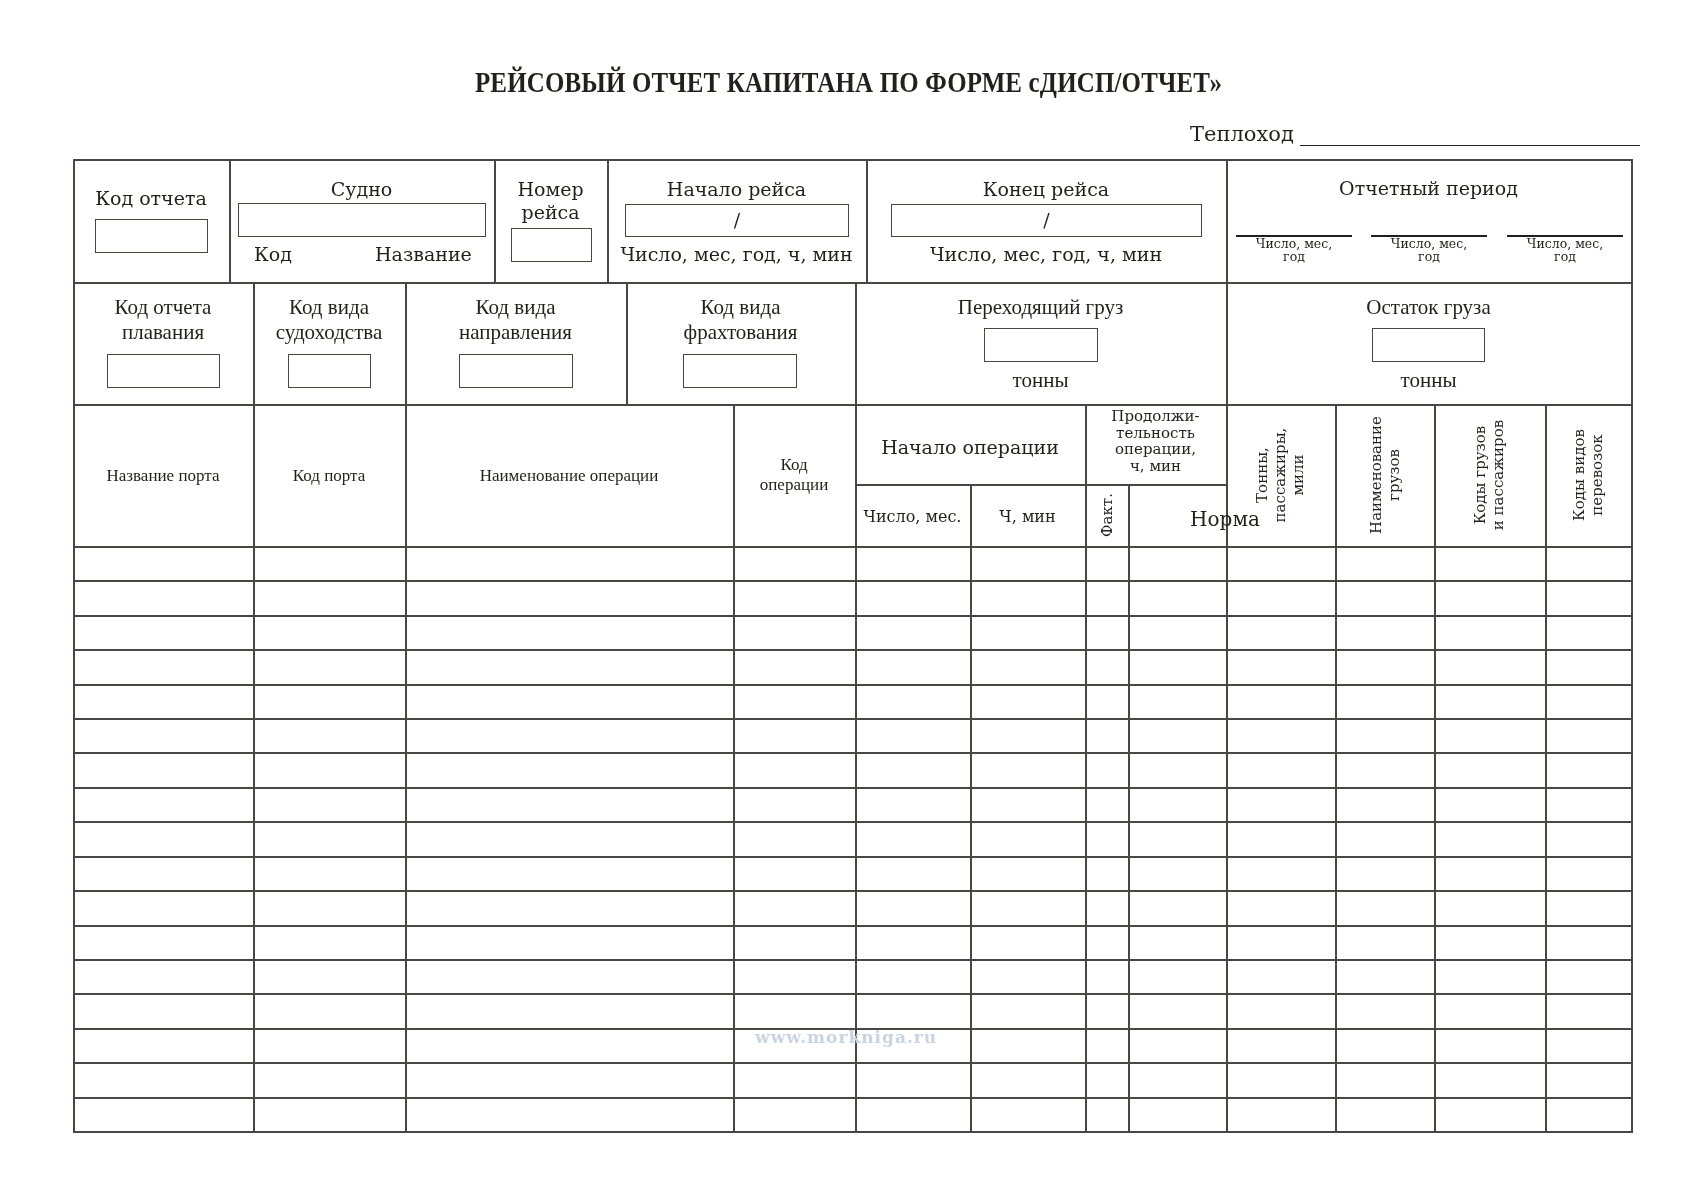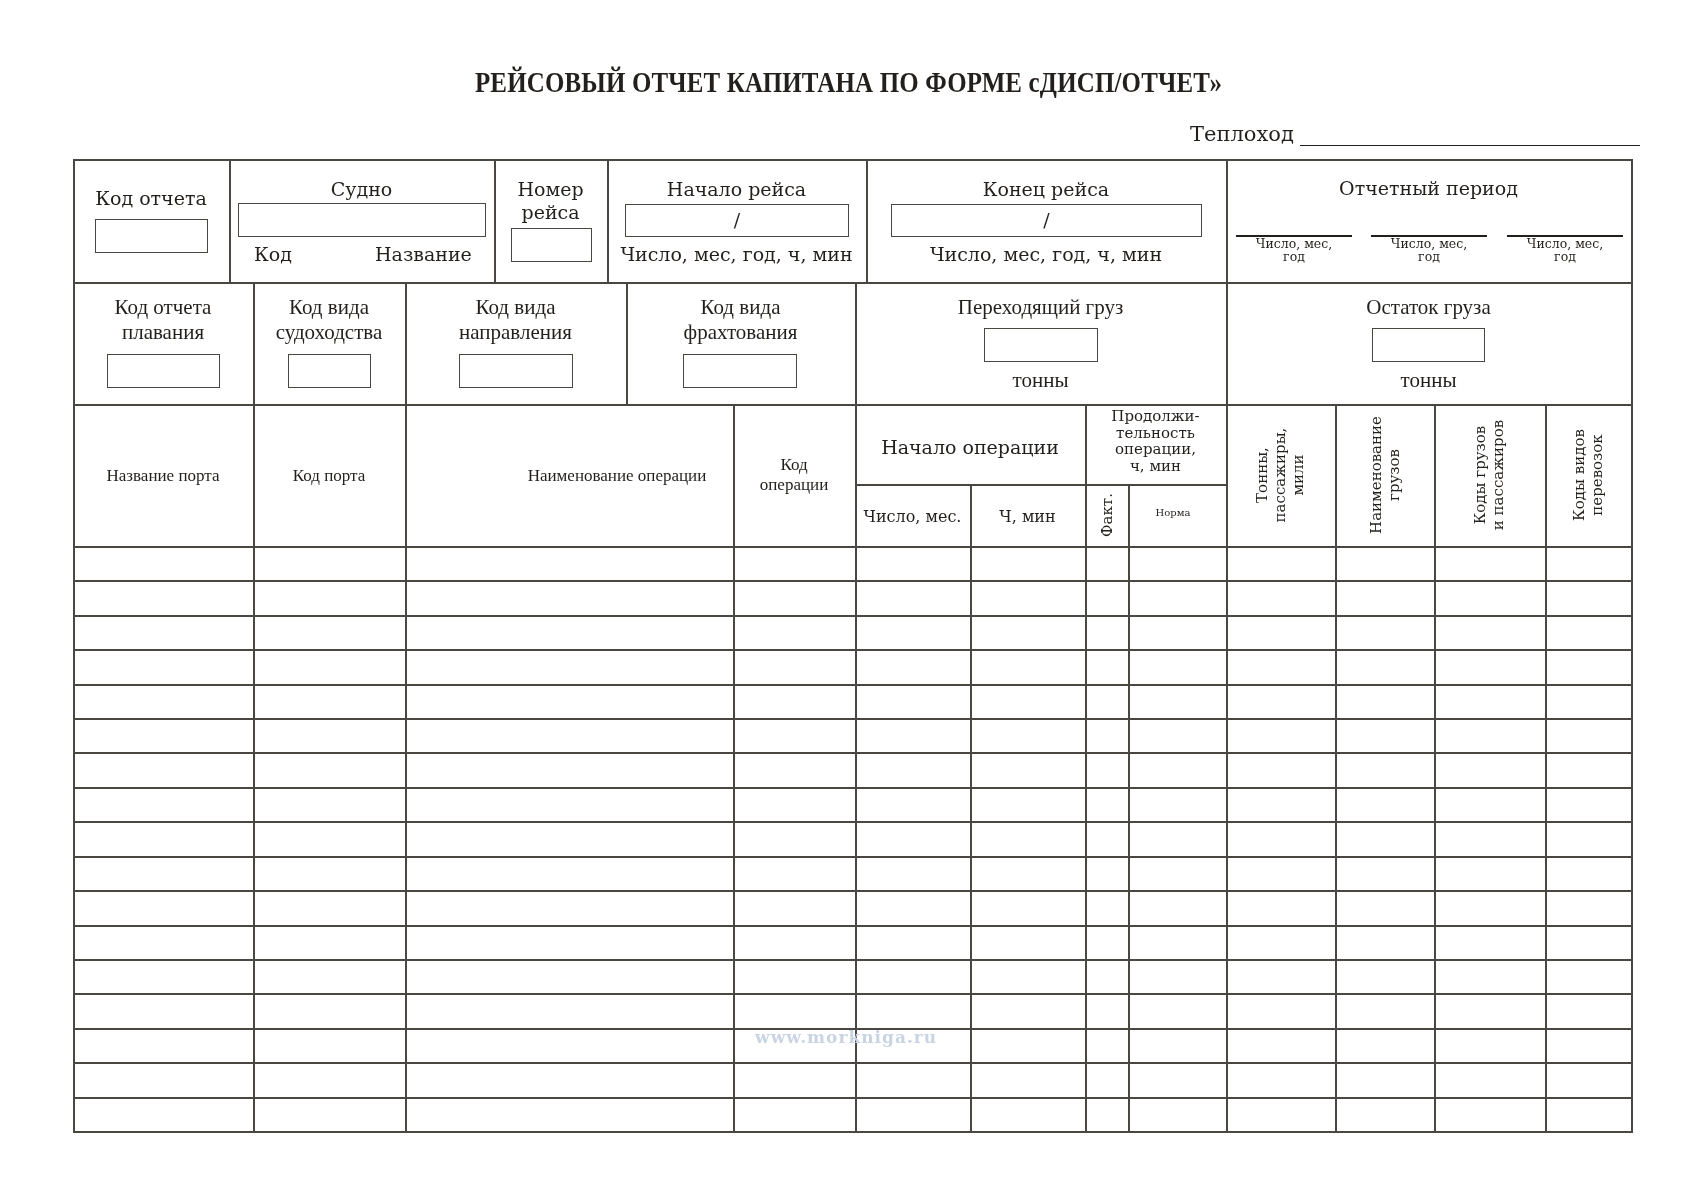--- a/index.html
+++ b/index.html
@@ -153,38 +153,38 @@
 <div class="lbl cond" style="left:855px;width:371px;top:295px;">Переходящий груз</div>
 <div class="box" style="left:984px;top:328px;width:114px;height:34px;"></div>
 <div class="lbl cond" style="left:855px;width:371px;top:368px;">тонны</div>
 
 <div class="lbl cond" style="left:1226px;width:405px;top:295px;">Остаток груза</div>
 <div class="box" style="left:1372px;top:328px;width:113px;height:34px;"></div>
 <div class="lbl cond" style="left:1226px;width:405px;top:368px;">тонны</div>
 
 <div class="lbl f16" style="left:73px;width:180px;top:466px;font-size:17px;">Название порта</div>
 <div class="lbl f16" style="left:253px;width:152px;top:466px;font-size:17px;">Код порта</div>
-<div class="lbl f16" style="left:405px;width:328px;top:466px;font-size:17px;padding-left:48px;">Наименование операции</div>
+<div class="lbl f16" style="left:405px;width:328px;top:466px;font-size:17px;">Наименование операции</div>
 <div class="lbl f16" style="left:733px;width:122px;top:455px;font-size:17px;">
     <div>Код</div>
     <div>операции</div>
   </div>
 <div class="lbl f14" style="left:855px;width:230px;top:436px;font-size:19px;">Начало операции</div>
 <div class="lbl f14" style="left:855px;width:115px;top:507px;font-size:16px;">Число, мес.</div>
 <div class="lbl f14" style="left:970px;width:115px;top:507px;font-size:16px;">Ч, мин</div>
 <div class="lbl f14" style="left:1085px;width:141px;top:408px;font-size:15px;line-height:1.1;">
   <div>Продолжи-</div>
     <div>тельность</div>
     <div>операции,</div>
     <div>ч, мин</div>
 </div>
 <div class="vert" style="left:1085px;top:484px;width:43px;height:62px;">
     <span>Факт.</span>
   </div>
-<div class="lbl f14" style="left:1124px;width:98px;top:507px;font-size:10px;">Норма</div>
+<div class="lbl f14" style="left:1176px;width:98px;top:507px;font-size:20px;">Норма</div>
 <div class="vert" style="left:1226px;top:404px;width:109px;height:142px;">
     <span>
       <div>Тонны,</div>
       <div>пассажиры,</div>
       <div>мили</div>
     </span>
   </div>
 <div class="vert" style="left:1335px;top:404px;width:99px;height:142px;">
     <span>
       <div>Наименование</div>

